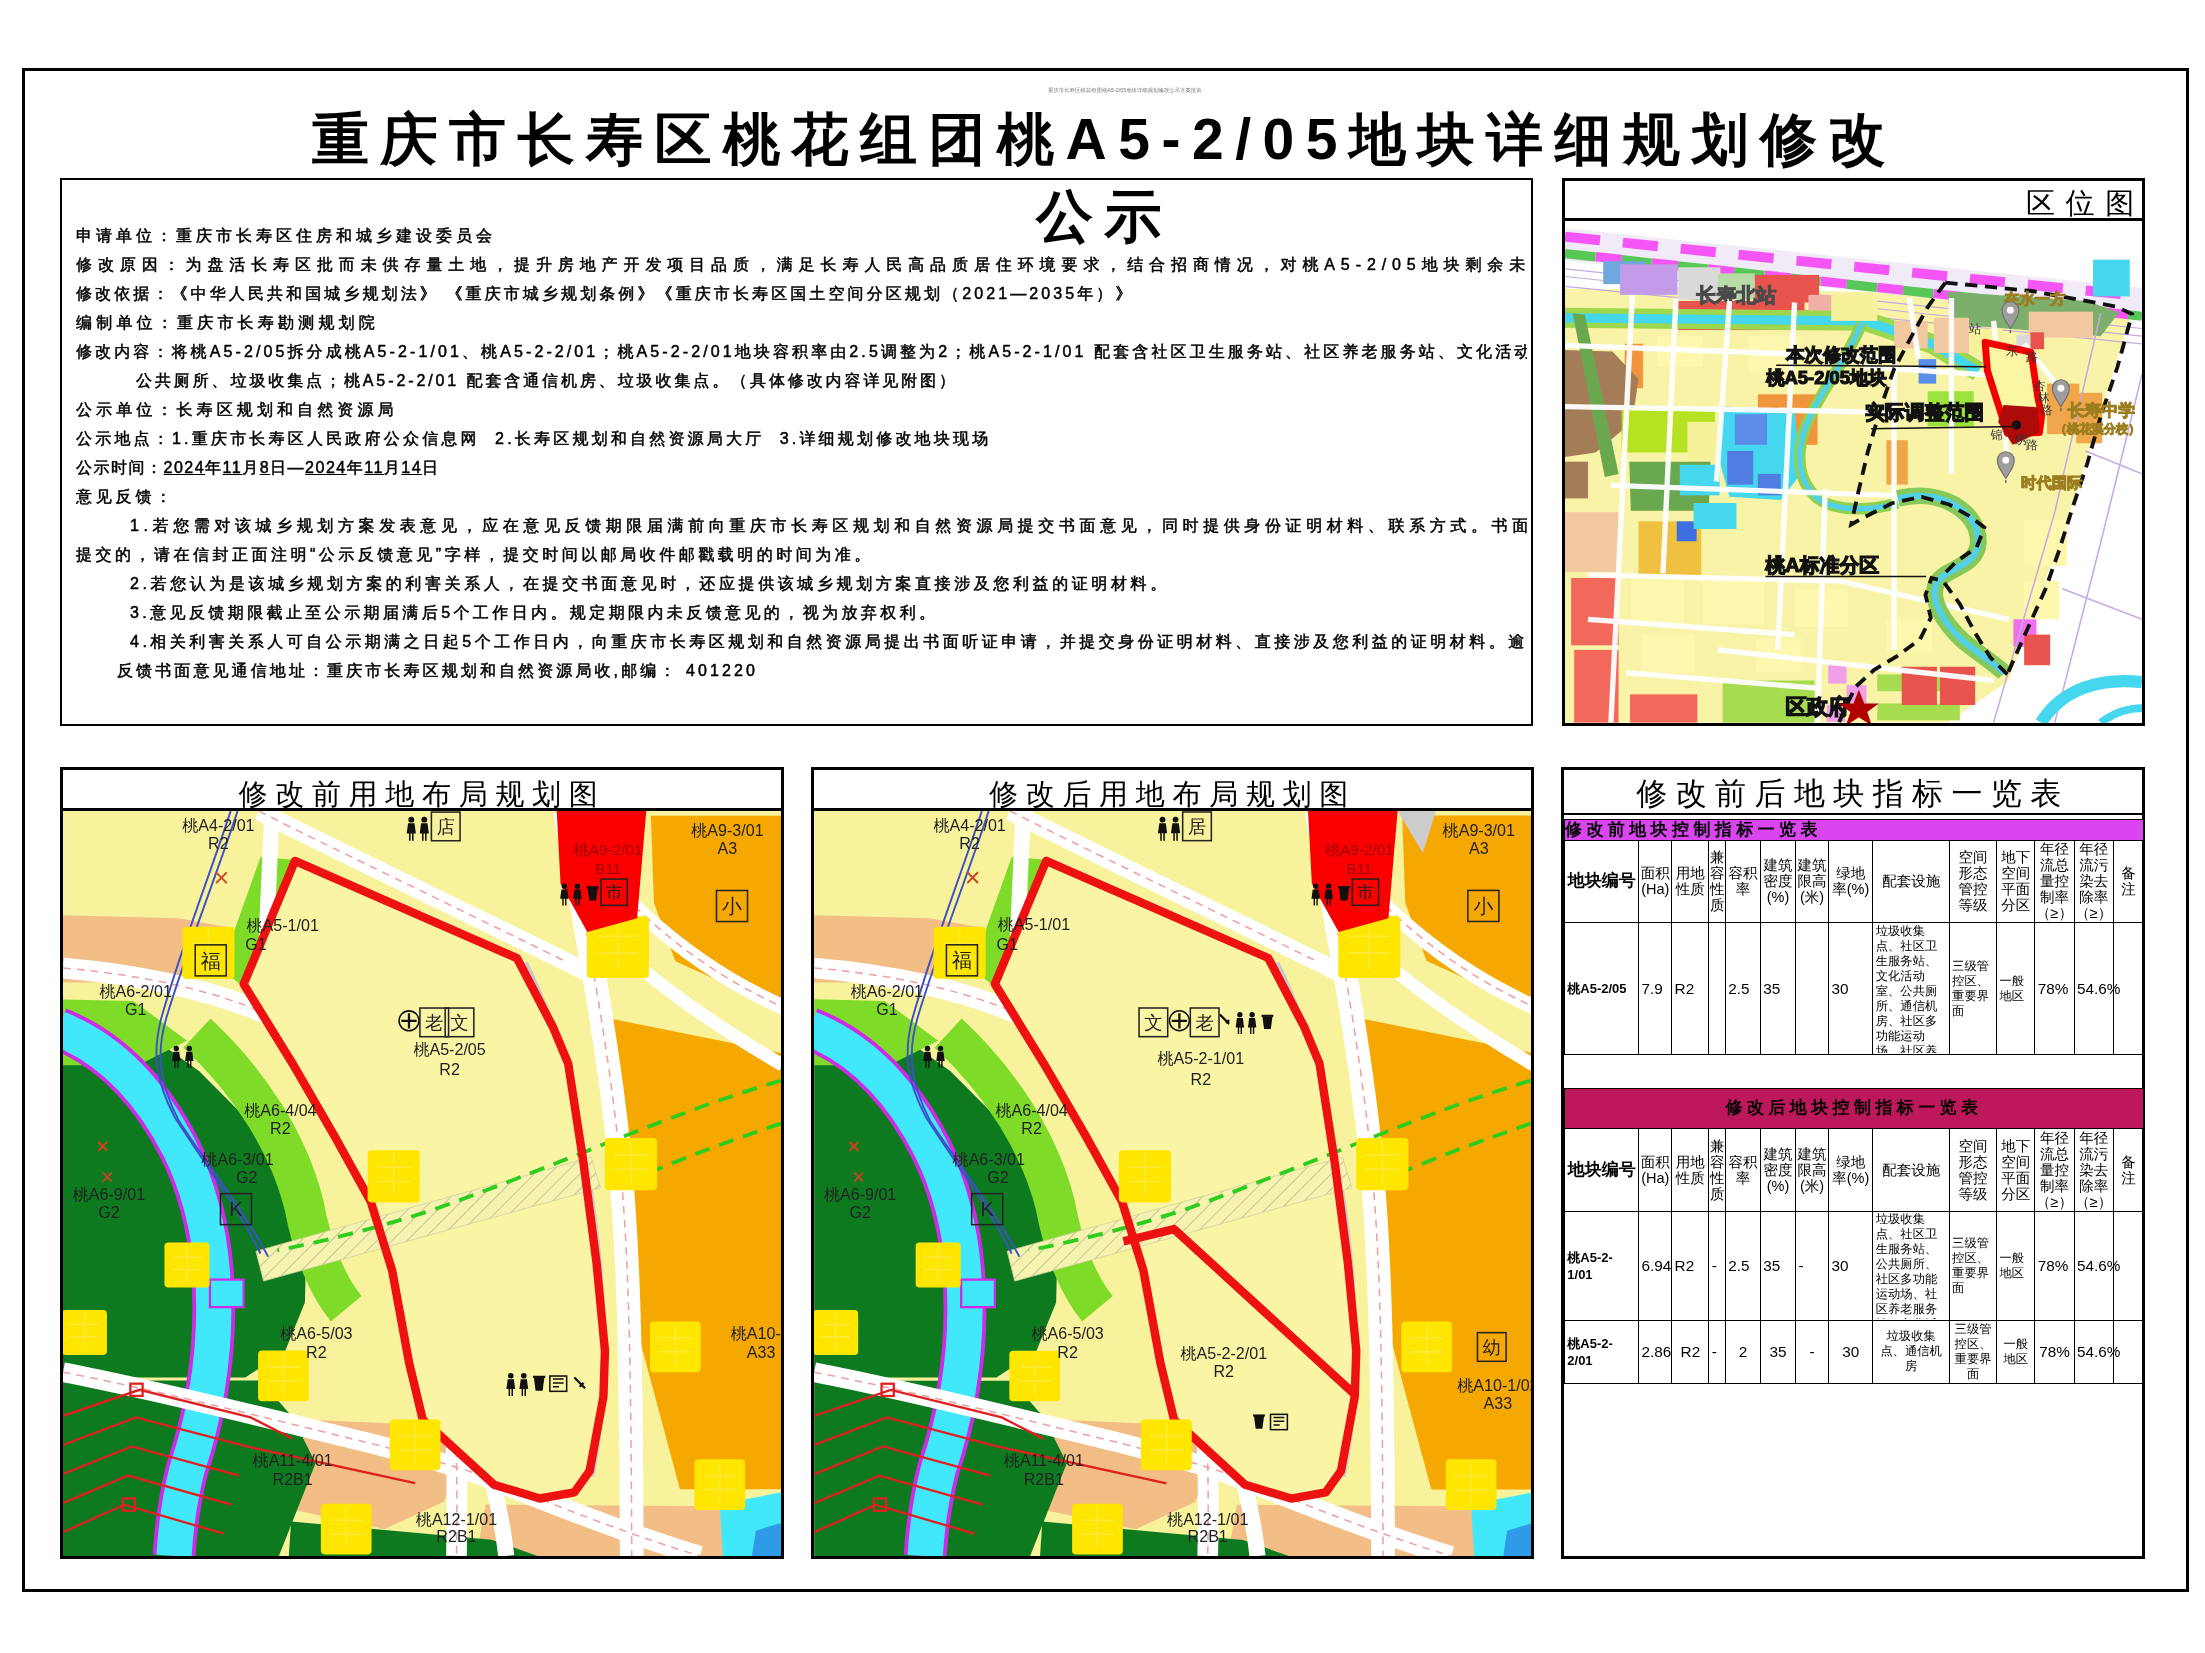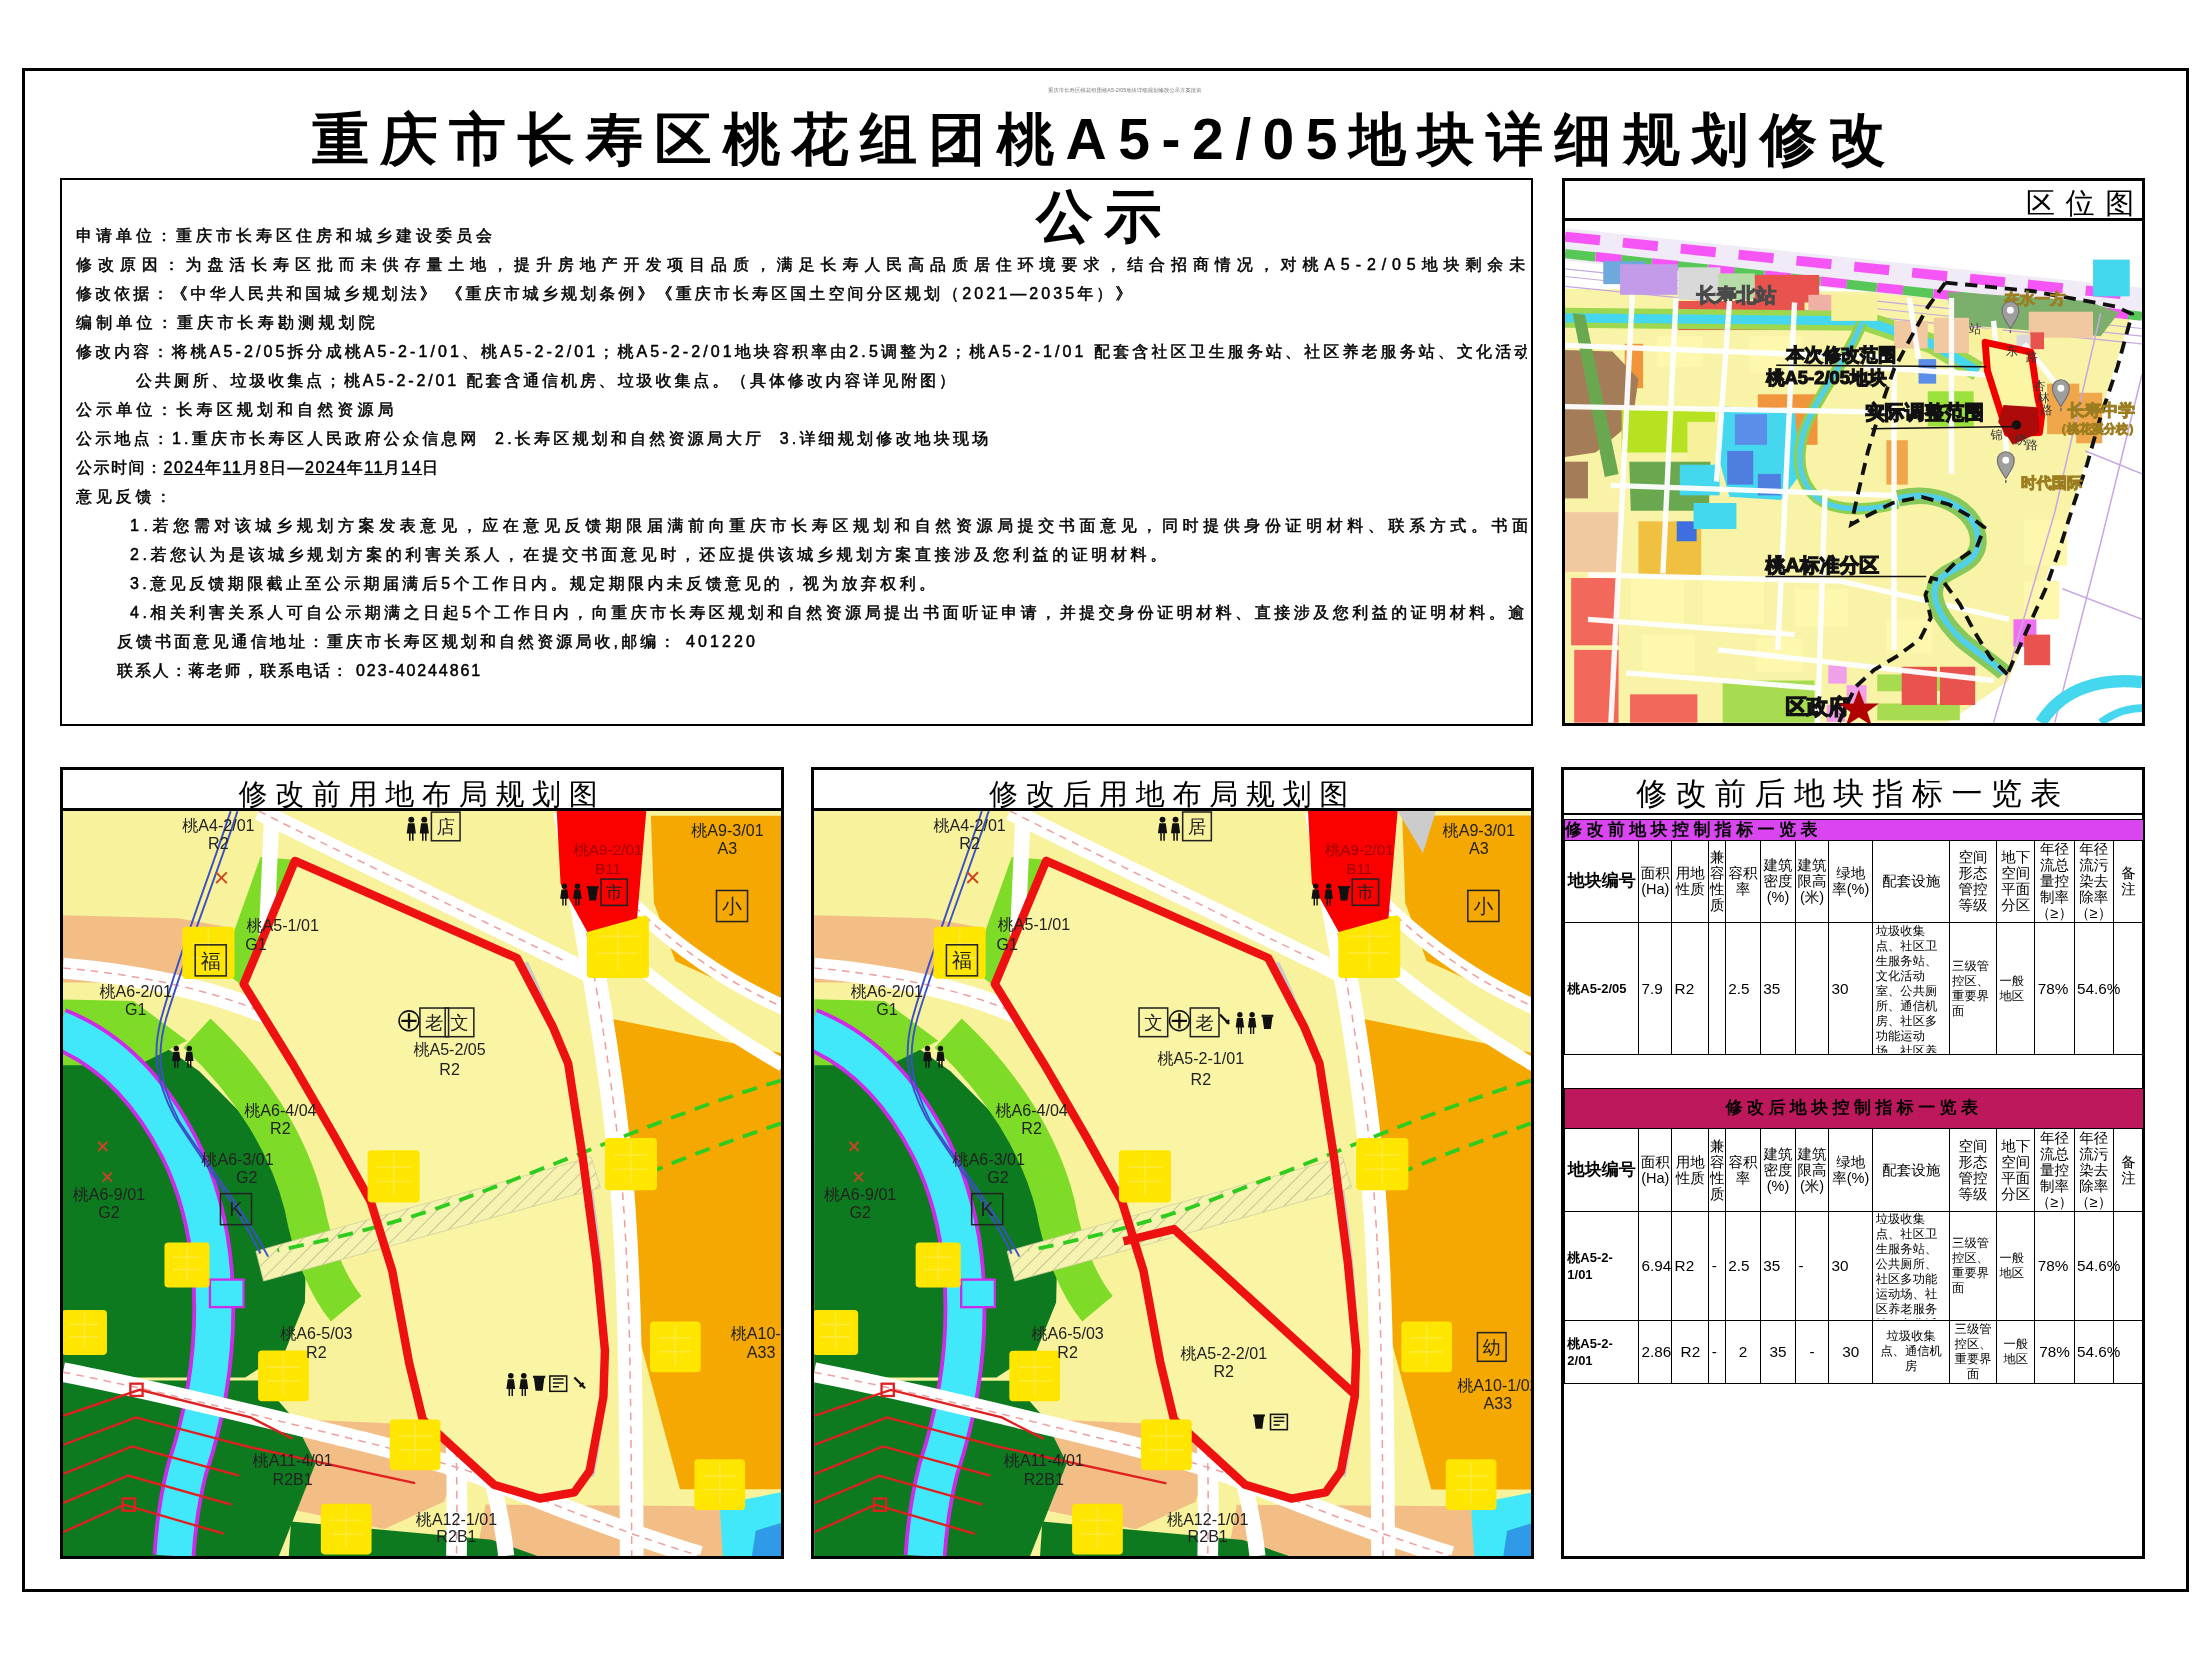--- a/index.html
+++ b/index.html
@@ -34,25 +34,25 @@
 <div class="line" style="letter-spacing:5.9px;">修改原因：为盘活长寿区批而未供存量土地，提升房地产开发项目品质，满足长寿人民高品质居住环境要求，结合招商情况，对桃A5-2/05地块剩余未出让土地指标进行优化调整。</div>
 <div class="line" style="letter-spacing:3.1px;">修改依据：《中华人民共和国城乡规划法》 《重庆市城乡规划条例》《重庆市长寿区国土空间分区规划（2021—2035年）》</div>
 <div class="line" style="letter-spacing:4.2px;">编制单位：重庆市长寿勘测规划院</div>
 <div class="line" style="letter-spacing:3.1px;">修改内容：将桃A5-2/05拆分成桃A5-2-1/01、桃A5-2-2/01；桃A5-2-2/01地块容积率由2.5调整为2；桃A5-2-1/01 配套含社区卫生服务站、社区养老服务站、文化活动室、社区多功能运动场、</div>
 <div class="line" style="letter-spacing:2.9px;text-indent:60px;">公共厕所、垃圾收集点；桃A5-2-2/01 配套含通信机房、垃圾收集点。（具体修改内容详见附图）</div>
 <div class="line" style="letter-spacing:4.1px;">公示单位：长寿区规划和自然资源局</div>
 <div class="line" style="letter-spacing:3.2px;">公示地点：1.重庆市长寿区人民政府公众信息网&nbsp;&nbsp;2.长寿区规划和自然资源局大厅&nbsp;&nbsp;3.详细规划修改地块现场</div>
 <div class="line" style="letter-spacing:1.5px;">公示时间：<u>2024</u>年<u>11</u>月<u>8</u>日—<u>2024</u>年<u>11</u>月<u>14</u>日</div>
 <div class="line" style="letter-spacing:3.8px;">意见反馈：</div>
 <div class="line" style="text-indent:54px;letter-spacing:4.6px;">1.若您需对该城乡规划方案发表意见，应在意见反馈期限届满前向重庆市长寿区规划和自然资源局提交书面意见，同时提供身份证明材料、联系方式。书面意见可当面提交也可通过邮寄方式</div>
+<div class="line" style="letter-spacing:3.5px;">提交的，请在信封正面注明“公示反馈意见”字样，提交时间以邮局收件邮戳载明的时间为准。</div>
 <div class="line" style="letter-spacing:3.6px;text-indent:54px;">2.若您认为是该城乡规划方案的利害关系人，在提交书面意见时，还应提供该城乡规划方案直接涉及您利益的证明材料。</div>
 <div class="line" style="letter-spacing:3.4px;text-indent:54px;">3.意见反馈期限截止至公示期届满后5个工作日内。规定期限内未反馈意见的，视为放弃权利。</div>
 <div class="line" style="letter-spacing:3.5px;text-indent:54px;">4.相关利害关系人可自公示期满之日起5个工作日内，向重庆市长寿区规划和自然资源局提出书面听证申请，并提交身份证明材料、直接涉及您利益的证明材料。逾期未提出的，视为自动放弃听证权利。</div>
 <div class="line" style="letter-spacing:3.1px;text-indent:41px;">反馈书面意见通信地址：重庆市长寿区规划和自然资源局收,邮编：&nbsp;401220</div>
-<div class="line" style="letter-spacing:1.9px;text-indent:41px;">联系人：蒋老师，联系电话：&nbsp;023-40244861</div>
 </div>
 
 <div class="box" style="left:1562px;top:178px;width:583px;height:548px;"></div>
 <div class="abs" style="left:1562px;top:184px;width:583px;text-align:right;font-size:29px;color:#000;letter-spacing:10.7px;">区位图</div>
 <div class="abs" style="left:1562px;top:218px;width:583px;border-top:3.1px solid #000;"></div>
 
 <div class="abs" id="locmap" style="left:1565px;top:221px;width:563px;height:502px;">
     <svg width="577" height="502" viewBox="0 0 754 655" style="display:block">
 
 <rect x="0" y="0" width="754" height="655" fill="#ffffff"></rect>

